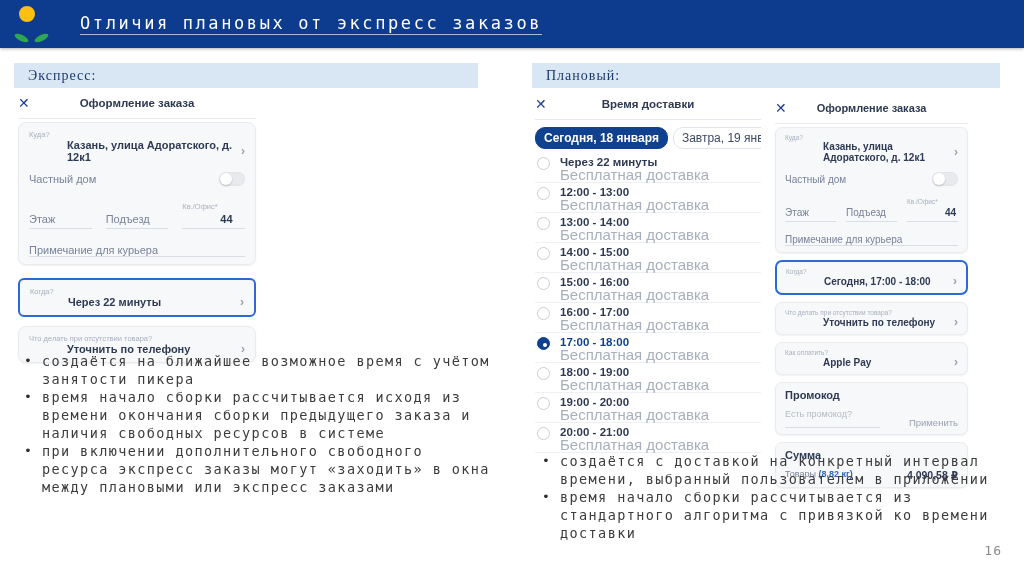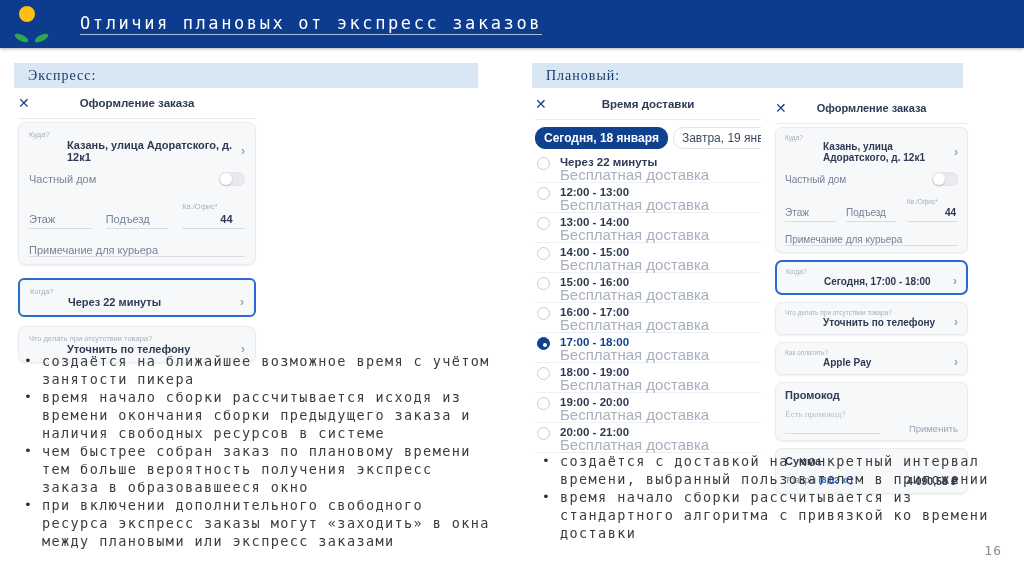--- a/index.html
+++ b/index.html
@@ -21,21 +21,21 @@
   .leaf-r{right:4px;bottom:3px;transform:rotate(-26deg);}
   .slide-title{margin-left:27px;color:#fff;font-size:17px;font-weight:normal;
     font-family:"DejaVu Sans Mono","Liberation Mono",monospace;letter-spacing:2.6px;
     border-bottom:1px solid rgba(255,255,255,.65);padding-bottom:1px;}
 
   
   .secbar{position:absolute;top:63px;height:25px;background:var(--section-bg);
     font-family:Liberation Serif, serif;font-size:14px;color:#1c3a6e;
     letter-spacing:1px;line-height:25px;padding-left:14px;}
   .secbar-express{left:14px;width:464px;}
-  .secbar-planned{left:532px;width:431px;}
+  .secbar-planned{left:532px;width:468px;}
 
   
   .phone{position:absolute;background:#fff;}
   .phone-head{position:relative;height:20px;display:flex;align-items:center;}
   .x{font-size:14px;font-weight:bold;color:#1d3f8c;line-height:1;cursor:pointer;}
   .ph-title{position:absolute;left:0;right:0;text-align:center;font-weight:bold;
     font-size:11.5px;color:var(--ink);}
   .head-divider{height:1px;background:#e8eaef;margin-top:5px;}
   .card{background:#f7f8fa;border:1px solid #e9ebef;border-radius:8px;
     box-shadow:0 1px 2px rgba(40,50,70,.07);padding:7px 10px;}
@@ -83,21 +83,21 @@
   .phone-planned .tiny{font-size:6.5px;}
   .phone-planned .val{font-size:10px;}
   .phone-planned .muted-lbl,.phone-planned .field,.phone-planned .note-field{font-size:10px;}
   .phone-planned .card1{margin-top:3px;}
   .phone-planned .fields{margin-top:12px;gap:10px;}
   .phone-planned .note-field{margin-top:12px;}
   .phone-planned .gap{margin-top:7px;}
   .promo-title,.sum-title{font-size:11px;font-weight:bold;color:var(--ink);}
   .promo-row{display:flex;justify-content:space-between;align-items:flex-end;margin-top:8px;}
   .promo-input{border:none;border-bottom:1px solid #d9dde4;background:transparent;outline:none;
-    font-size:9px;color:var(--muted);width:95px;padding-bottom:14px;font-family:Liberation Serif, serif;}
+    font-size:9px;color:var(--muted);width:95px;padding-bottom:8px;font-family:Liberation Sans, sans-serif;}
   .promo-input::placeholder{color:#b3bac6;}
   .promo-apply{font-size:9.5px;color:#9aa2b2;background:none;border:none;font-family:inherit;cursor:pointer;}
   .sum-row{display:flex;justify-content:space-between;align-items:flex-start;margin-top:8px;}
   .sum-items{font-size:9px;color:var(--muted);}
   .sum-weight{color:#2f66c4;font-weight:bold;}
   .sum-amount{font-size:10.5px;font-weight:bold;color:var(--ink);}
 
   
   .bullets{position:absolute;list-style:none;font-family:"DejaVu Sans Mono","Liberation Mono",monospace;
     font-size:13.5px;letter-spacing:1.4px;line-height:18px;color:#3c3c3c;}
@@ -167,21 +167,20 @@
     <div class="row">
       <span class="val">Уточнить по телефону</span>
       <span class="chev">›</span>
     </div>
   </div>
 </section>
 
 <ul class="bullets bullets-express">
   <li>создаётся на ближайшее возможное время с учётом занятости пикера</li>
   <li>время начало сборки рассчитывается исходя из времени окончания сборки предыдущего заказа и наличия свободных ресурсов в системе</li>
-  <li>чем быстрее собран заказ по плановому времени тем больше вероятность получения экспресс заказа в образовавшееся окно</li>
   <li>при включении дополнительного свободного ресурса экспресс заказы могут «заходить» в окна между плановыми или экспресс заказами</li>
 </ul>
 
 <section class="phone phone-time">
   <div class="phone-head">
     <span class="x">✕</span>
     <span class="ph-title">Время доставки</span>
   </div>
   <div class="head-divider"></div>
 

